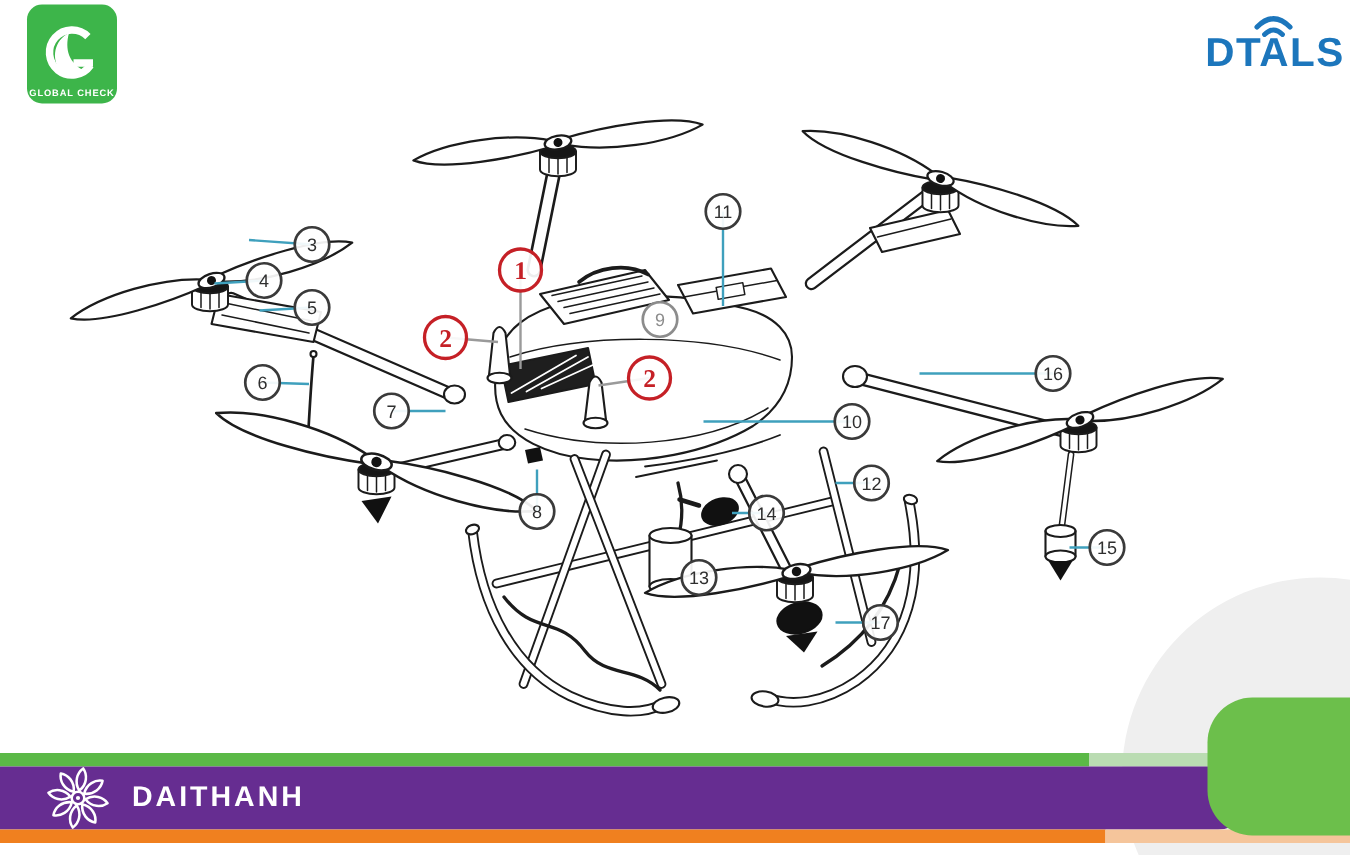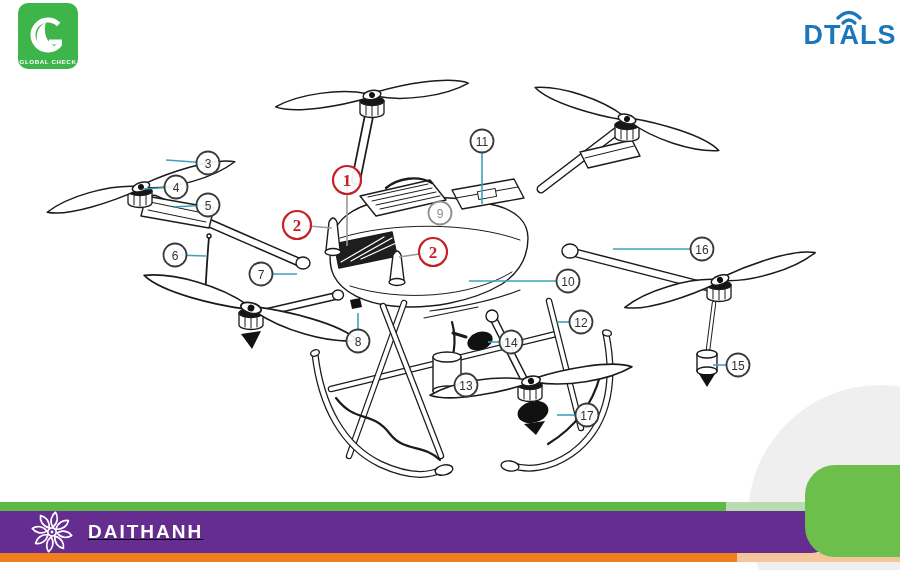--- a/index.html
+++ b/index.html
@@ -18,21 +18,21 @@
   .strip-peach{position:absolute;left:737px;top:553px;width:163px;height:9px;background:#f5c59b;z-index:2;}
   .green-shape{position:absolute;left:805px;top:465px;width:95px;height:92px;background:#6cbf4b;
                border-radius:30px 0 0 30px;z-index:3;}
 
   
   .gc-logo{position:absolute;left:18px;top:3px;width:60px;height:66px;background:#3db54a;
            border-radius:10px;z-index:5;}
   .dtals-logo{position:absolute;left:795px;top:5px;width:110px;height:46px;z-index:5;}
 
   
-  .brand-wrap{position:absolute;left:30px;top:511px;height:42px;display:flex;align-items:center;z-index:4;text-decoration:underline;}
+  .brand-wrap{position:absolute;left:30px;top:511px;height:42px;display:flex;align-items:center;z-index:4;}
   .brand-text{color:#ffffff;font-size:19px;font-weight:bold;letter-spacing:2px;margin-left:14px;}
 
   
   .scene{position:absolute;left:0;top:0;width:900px;height:570px;z-index:4;pointer-events:none;}
 
   .callout-num{font-family:"Liberation Sans",sans-serif;}
   .callout-num-red{font-family:"Liberation Serif",serif;font-weight:bold;}
 </style>
 </head>
 <body>

